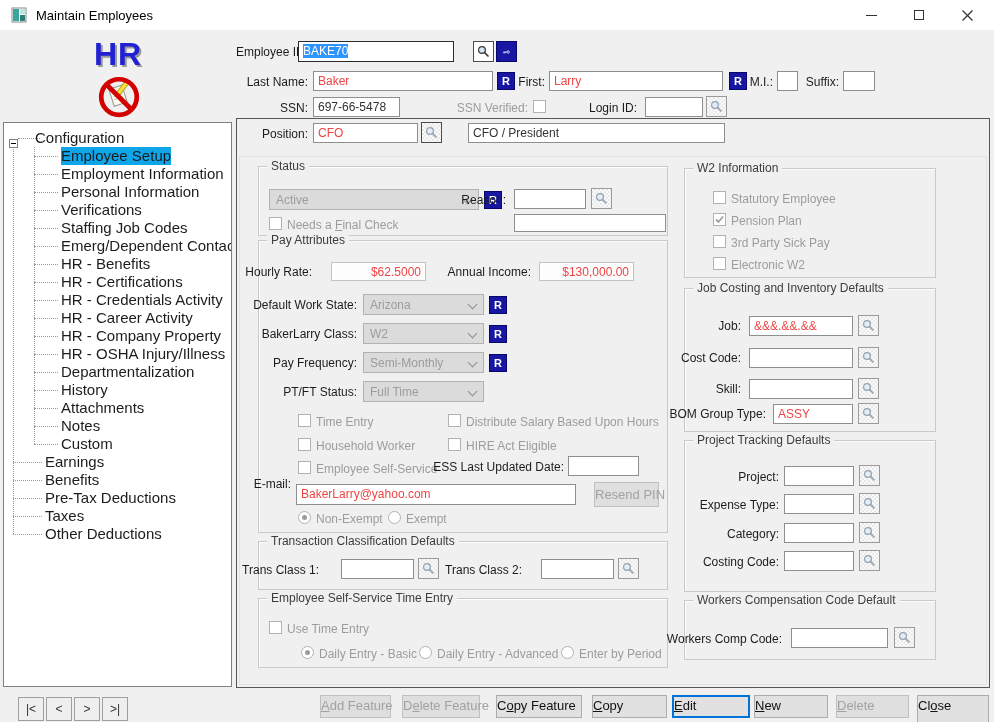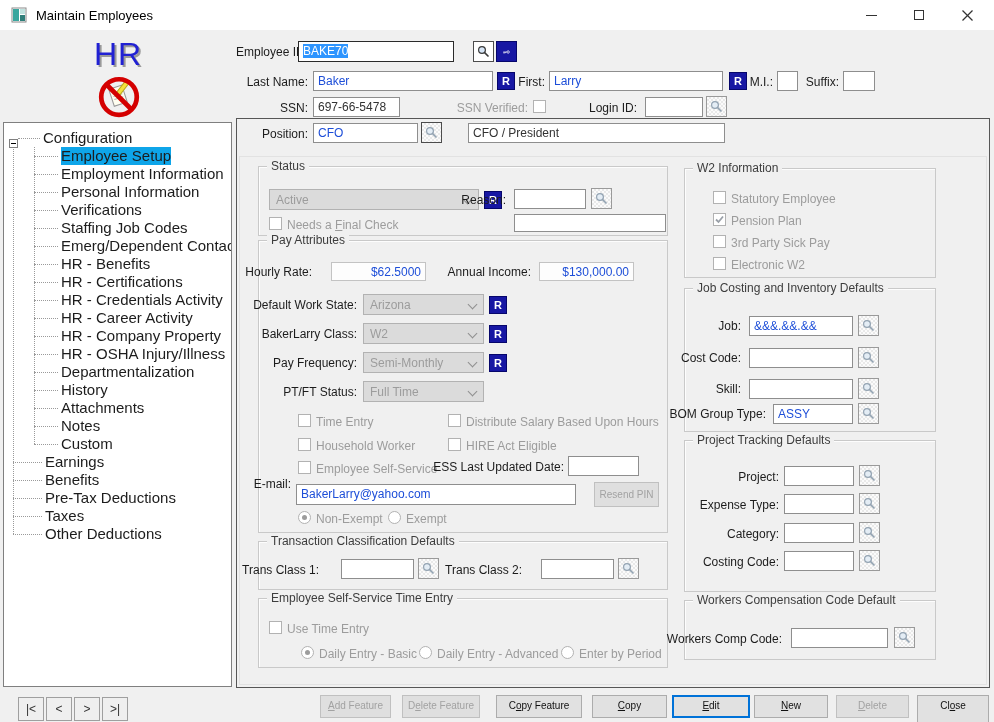--- a/index.html
+++ b/index.html
@@ -10,21 +10,21 @@
   
   .titlebar{position:absolute;left:0;top:0;width:994px;height:30px;background:#fff}
   .title-text{position:absolute;left:36px;top:8px;font-size:13px;color:#000;white-space:nowrap}
   .appicon{position:absolute;left:11px;top:7px;width:16px;height:16px}
   .wbtn{position:absolute;top:0;width:46px;height:30px;display:flex;align-items:center;justify-content:center}
   
   .lbl{position:absolute;white-space:nowrap;color:#1c1c1c}
   .lbl.ra{text-align:right}
   .dim{color:#9c9c9c}
   
-  .tb{position:absolute;background:#fff;border:1px solid #8e8e8e;padding:2px 4px;color:#1d4ed8;white-space:nowrap;overflow:hidden;font-size:12px}
+  .tb{position:absolute;background:#fff;border:1px solid #8e8e8e;padding:2px 4px;color:#ef4444;white-space:nowrap;overflow:hidden;font-size:12px}
   .tb.dark{color:#333}
   .tb.soft{border-color:#c3c3c3;background:#fdfdfd}
   .tb.right{text-align:right}
   .tb.focus{border-color:#2b2b2b}
   .sel{background:#2e95ff;color:#fff}
   .combo{position:absolute;background:#dbdbdb;border:1px solid #b2b2b2;color:#9c9c9c;padding:3px 18px 0 6px;white-space:nowrap;overflow:hidden}
   .chev{position:absolute;right:7px;top:6px;width:7px;height:7px;border-right:1px solid #8f8f8f;border-bottom:1px solid #8f8f8f;transform:rotate(45deg)}
   .lk{position:absolute;width:21px;height:21px;border:1px solid #4c4c4c;background:#fff;display:flex;align-items:center;justify-content:center;padding:0}
   .lk svg circle{stroke:#3b3b3b;fill:#d7e6f7}
   .lk svg line{stroke:#3b3b3b}
@@ -34,40 +34,40 @@
   .rbtn{position:absolute;width:18px;height:18px;background:#1717a3;border:1px solid #06066b;color:#fff;font-weight:bold;font-size:11px;text-align:center;line-height:16px}
   .keybtn{position:absolute;width:21px;height:21px;background:#1717a3;border:1px solid #06066b;display:flex;align-items:center;justify-content:center}
   
   .grp{position:absolute;border:1px solid #c9c9c9;box-shadow:1px 1px 0 #fdfdfd inset}
   .grp>.gt{position:absolute;top:-8px;left:8px;background:#f0f0f0;padding:0 4px;color:#3d3d3d;white-space:nowrap}
   
   .cb{position:absolute;width:13px;height:13px;background:#fff;border:1px solid #b2b2b2}
   .rad{position:absolute;width:13px;height:13px;background:#fff;border:1px solid #b2b2b2;border-radius:50%}
   .rad.on::after{content:"";position:absolute;left:3px;top:3px;width:5px;height:5px;border-radius:50%;background:#9c9c9c}
   
-  .btn{position:absolute;background:#e1e1e1;border:1px solid #acacac;color:#111;text-align:center;font-size:10px;line-height:20px;white-space:nowrap}
+  .btn{position:absolute;background:#e1e1e1;border:1px solid #acacac;color:#111;text-align:left;font-size:13px;line-height:20px;white-space:nowrap}
   .btn.dis{color:#a2a2a2;border-color:#c0c0c0;background:#dfdfdf}
   .btn.focus{border:2px solid #0072d8;line-height:18px}
   .navbtn{position:absolute;width:26px;height:24px;background:#efefef;border:1px solid #9f9f9f;text-align:center;line-height:22px;font-size:12px;color:#333}
   
   .tree{position:absolute;left:3px;top:122px;width:229px;height:565px;background:#fff;border:1px solid #7f7f7f;font-size:15px;overflow:hidden}
   .trow{position:absolute;left:0;width:100%;height:18px;line-height:18px;white-space:nowrap}
   .trow .tl{display:inline-block}
   .trow.selrow .tl{background:#0ea5e9}
   .stub{position:absolute;top:9px;border-top:1px dotted #9a9a9a}
   .vline{position:absolute;border-left:1px dotted #9a9a9a}
   .expander{position:absolute;left:5px;top:10px;width:9px;height:9px;background:#fff;border:1px solid #808080}
   .expander::after{content:"";position:absolute;left:1px;top:3px;width:5px;height:1px;background:#000}
-  .l0 .tl{margin-left:39px}
+  .l0 .tl{margin-left:31px}
   .l1 .tl{margin-left:57px}
   .ls .tl{margin-left:41px}
   
   .mainpanel{position:absolute;left:236px;top:118px;width:754px;height:570px;border:1px solid #565656}
   .innerpanel{position:absolute;left:239px;top:156px;width:748px;height:529px;border:1px solid #e2e2e2}
-  .logo-hr{position:absolute;left:94px;top:36px;font-size:32px;font-weight:normal;color:#2121d3;text-shadow:2px 2px 0 #9a9a9a;letter-spacing:1px}
+  .logo-hr{position:absolute;left:94px;top:36px;font-size:32px;font-weight:bold;color:#2121d3;text-shadow:2px 2px 0 #9a9a9a;letter-spacing:1px}
   u{text-decoration:underline}
 </style>
 </head>
 <body>
 
 <div id="page">
 
   <div class="titlebar">
     <svg class="appicon" viewBox="0 0 16 16">
       <rect x="1" y="1" width="14" height="14" fill="#fff" stroke="#8a8a8a"></rect>

